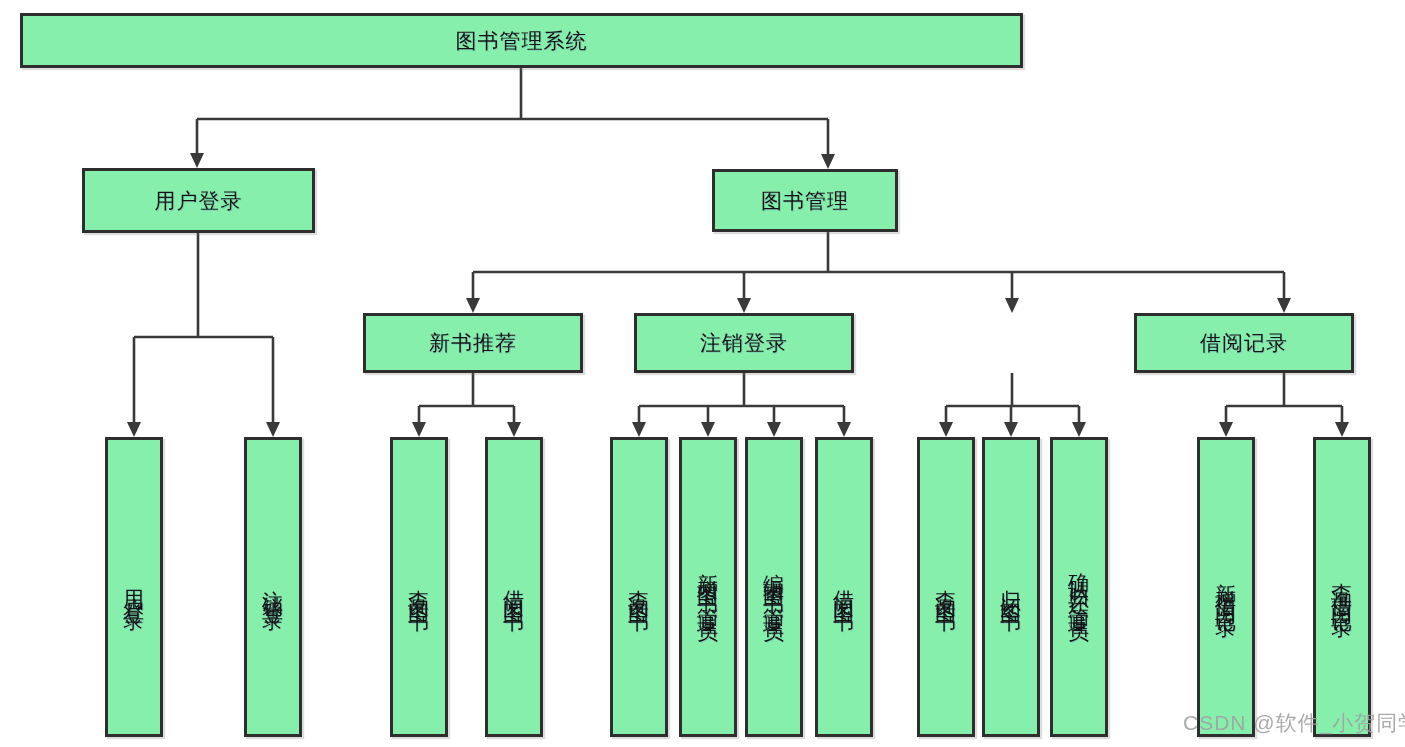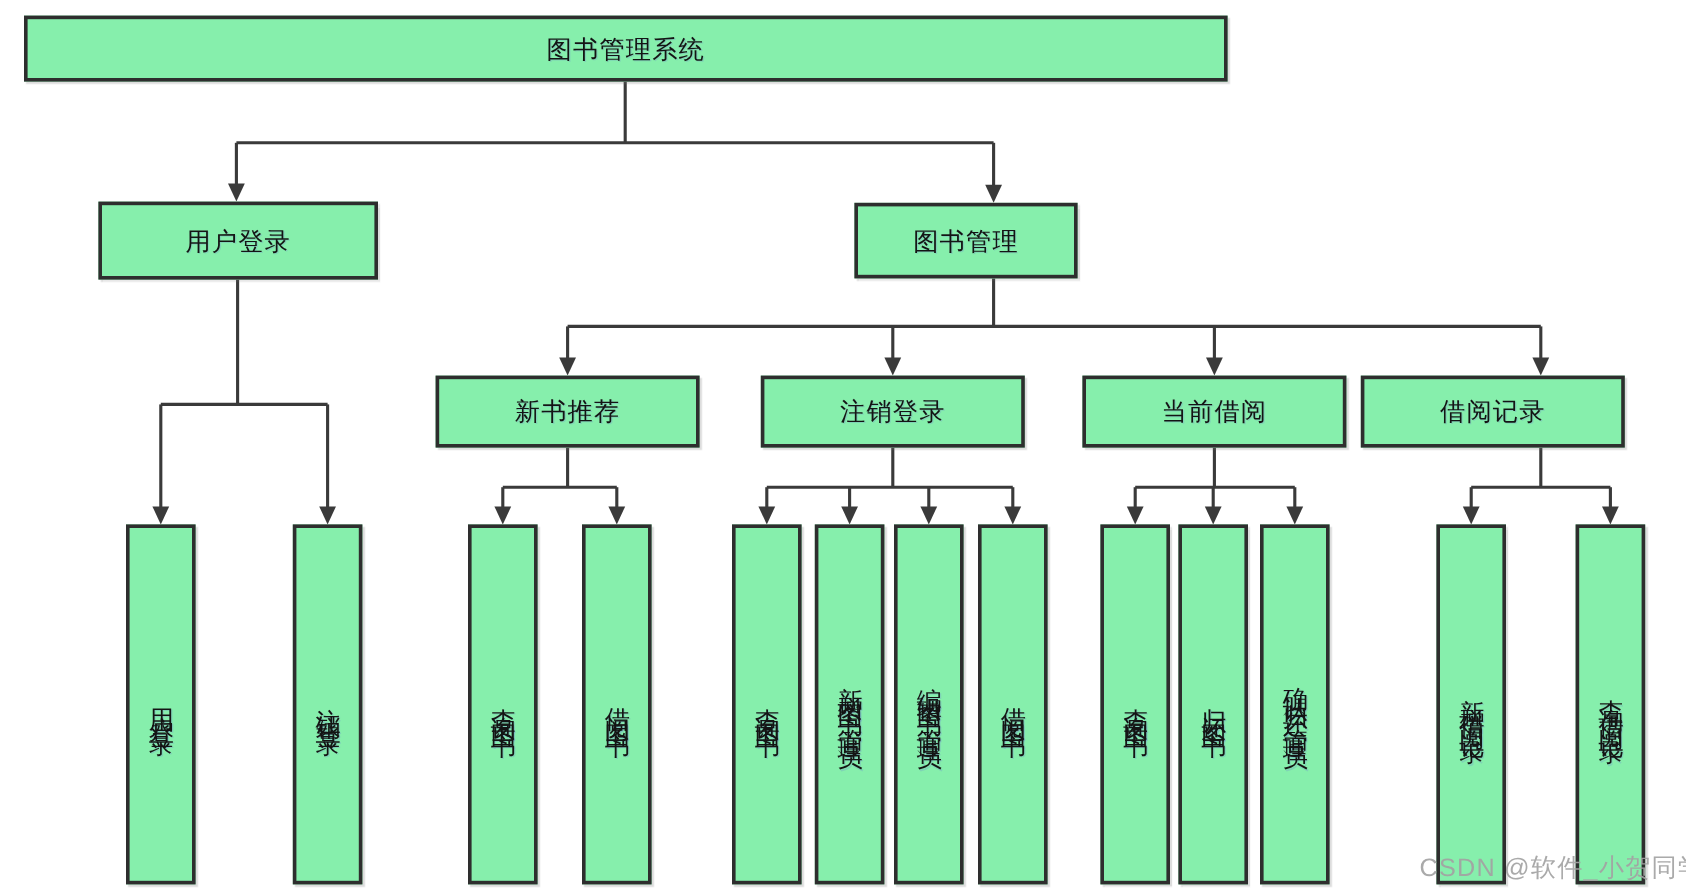--- a/index.html
+++ b/index.html
@@ -140,23 +140,20 @@
   <div class="node h-node" style="left:712px; top:169px; width:186px; height:63px;">
     <span>图书管理</span>
   </div>
 
   <div class="node h-node" style="left:363px; top:313px; width:220px; height:60px;">
     <span>新书推荐</span>
   </div>
   <div class="node h-node" style="left:634px; top:313px; width:220px; height:60px;">
     <span>注销登录</span>
   </div>
-  <div class="node h-node" style="left:902px; top:313px; width:220px; height:60px;">
-    <span>当前借阅</span>
-  </div>
   <div class="node h-node" style="left:1134px; top:313px; width:220px; height:60px;">
     <span>借阅记录</span>
   </div>
 
   <div class="node v-node" style="left:105px; top:437px; width:58px; height:300px;">
     <span class="v-text">用户登录</span>
   </div>
   <div class="node v-node" style="left:244px; top:437px; width:58px; height:300px;">
     <span class="v-text">注销登录</span>
   </div>

